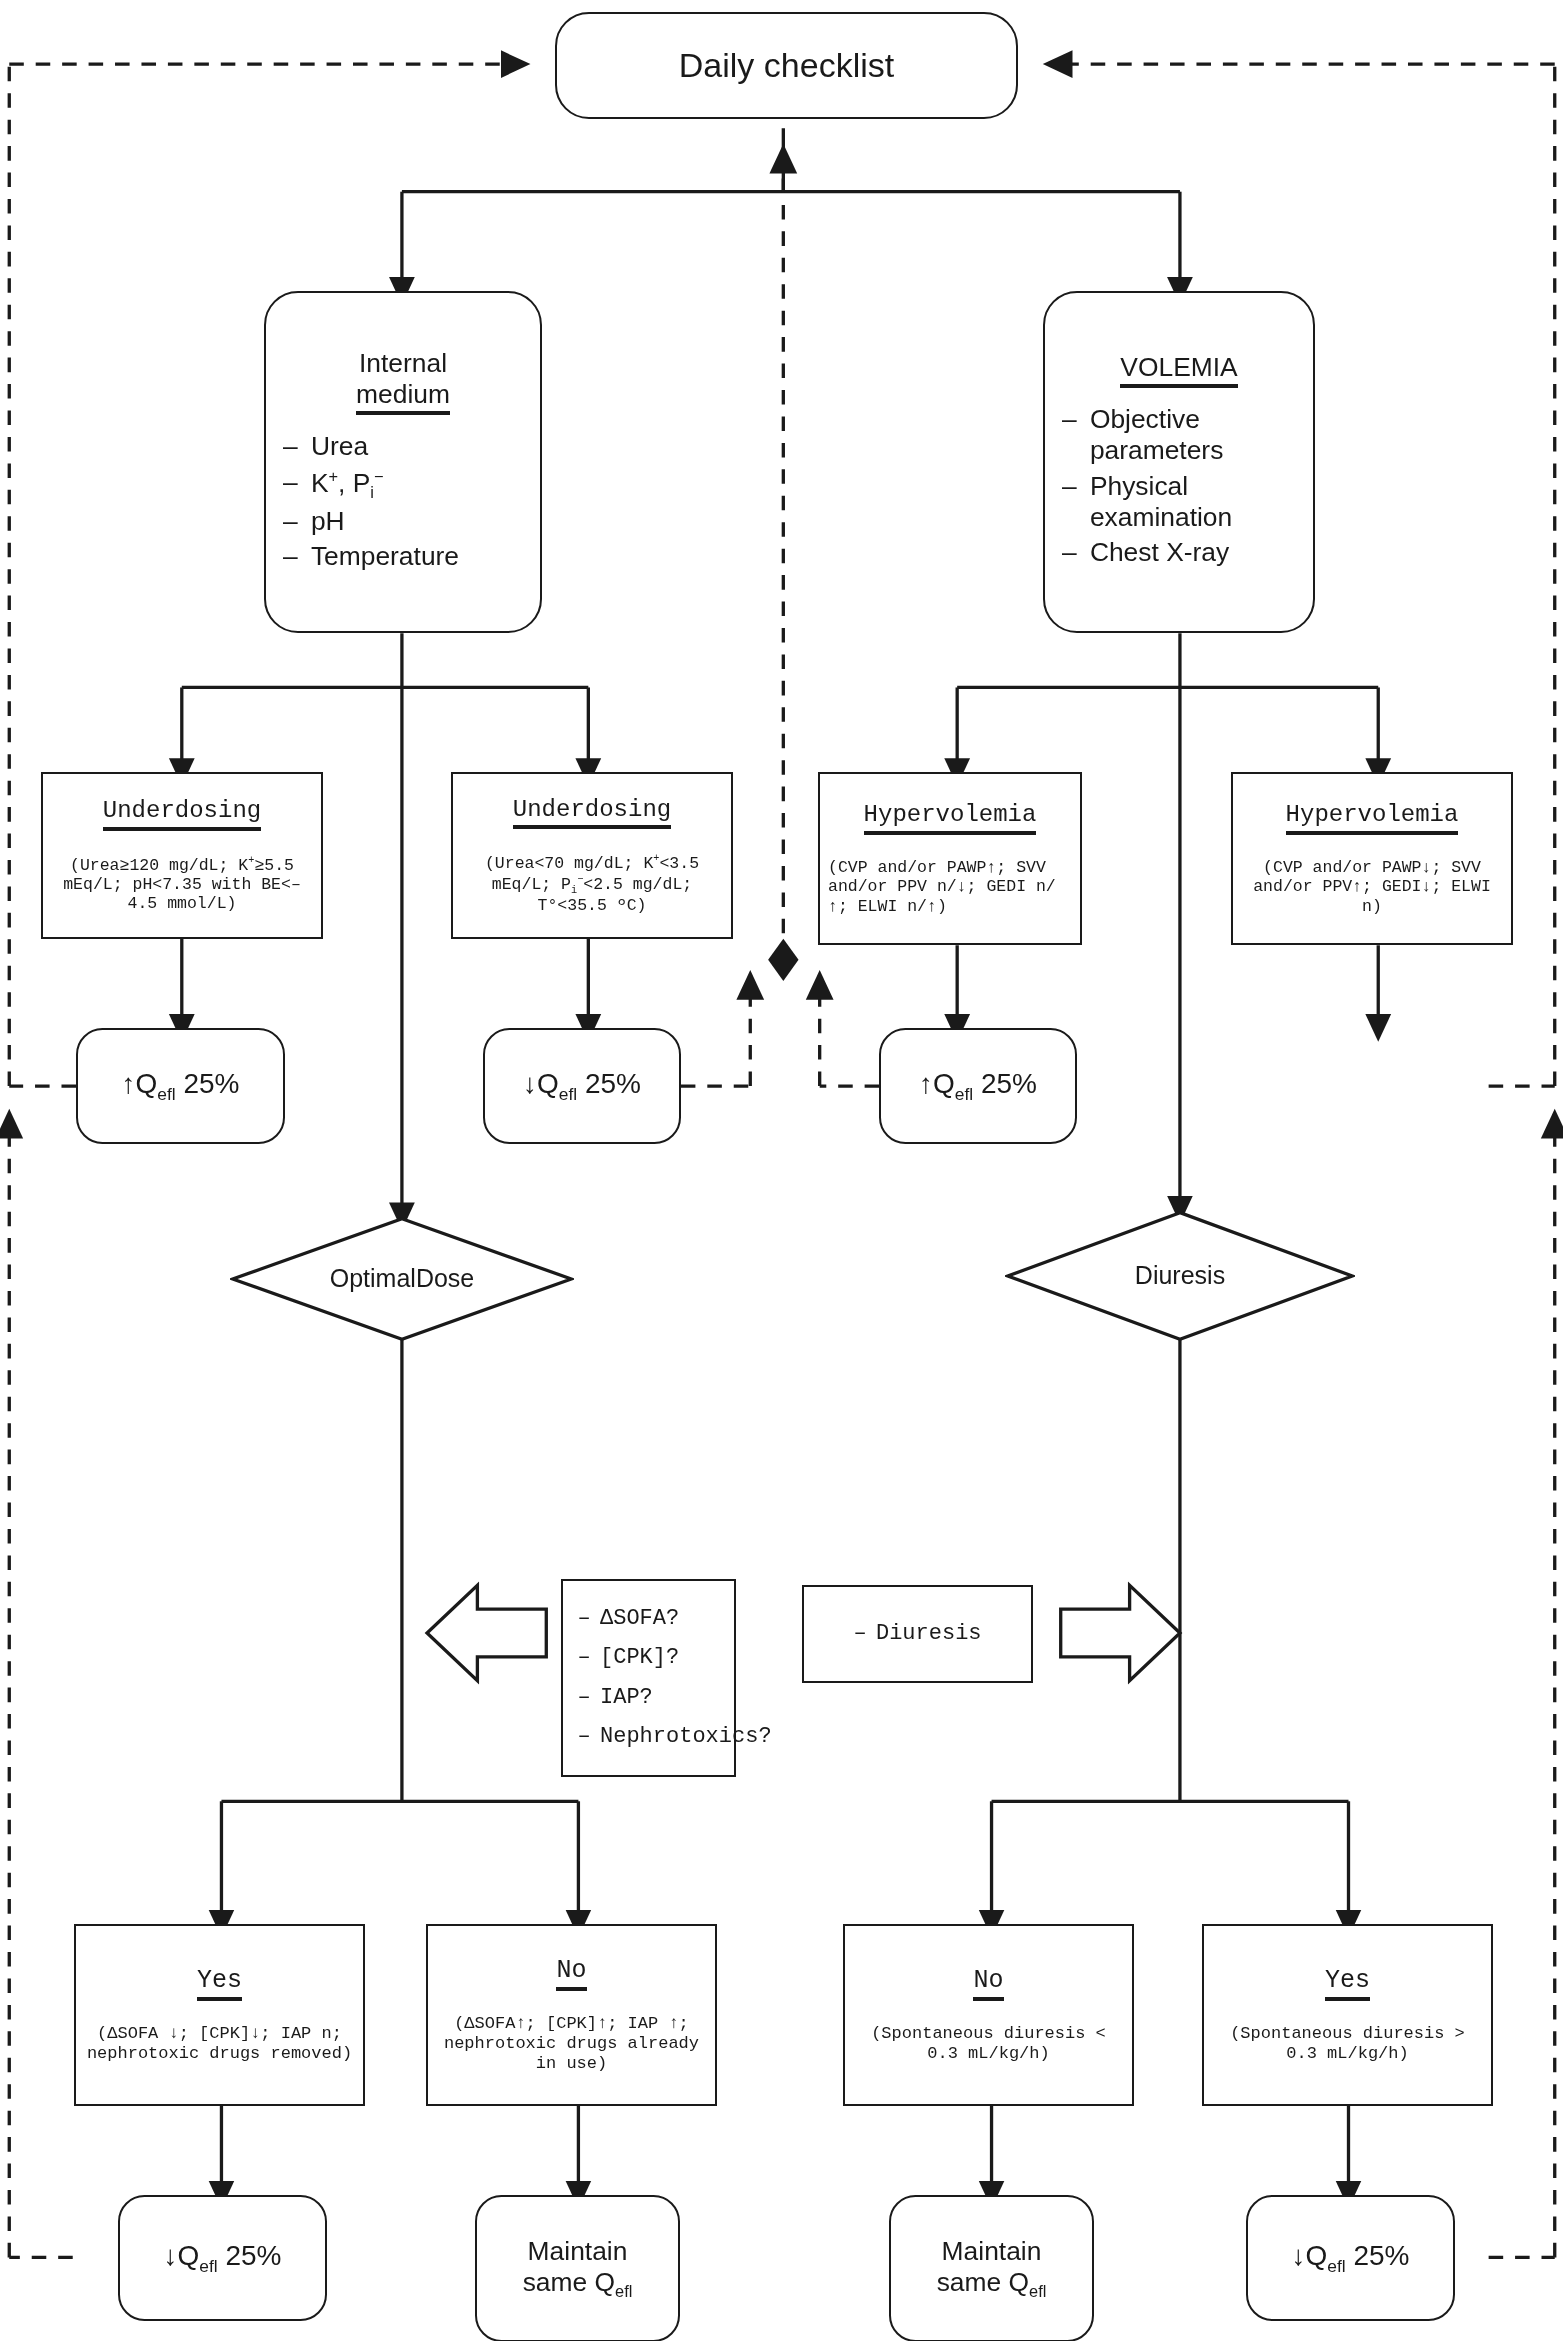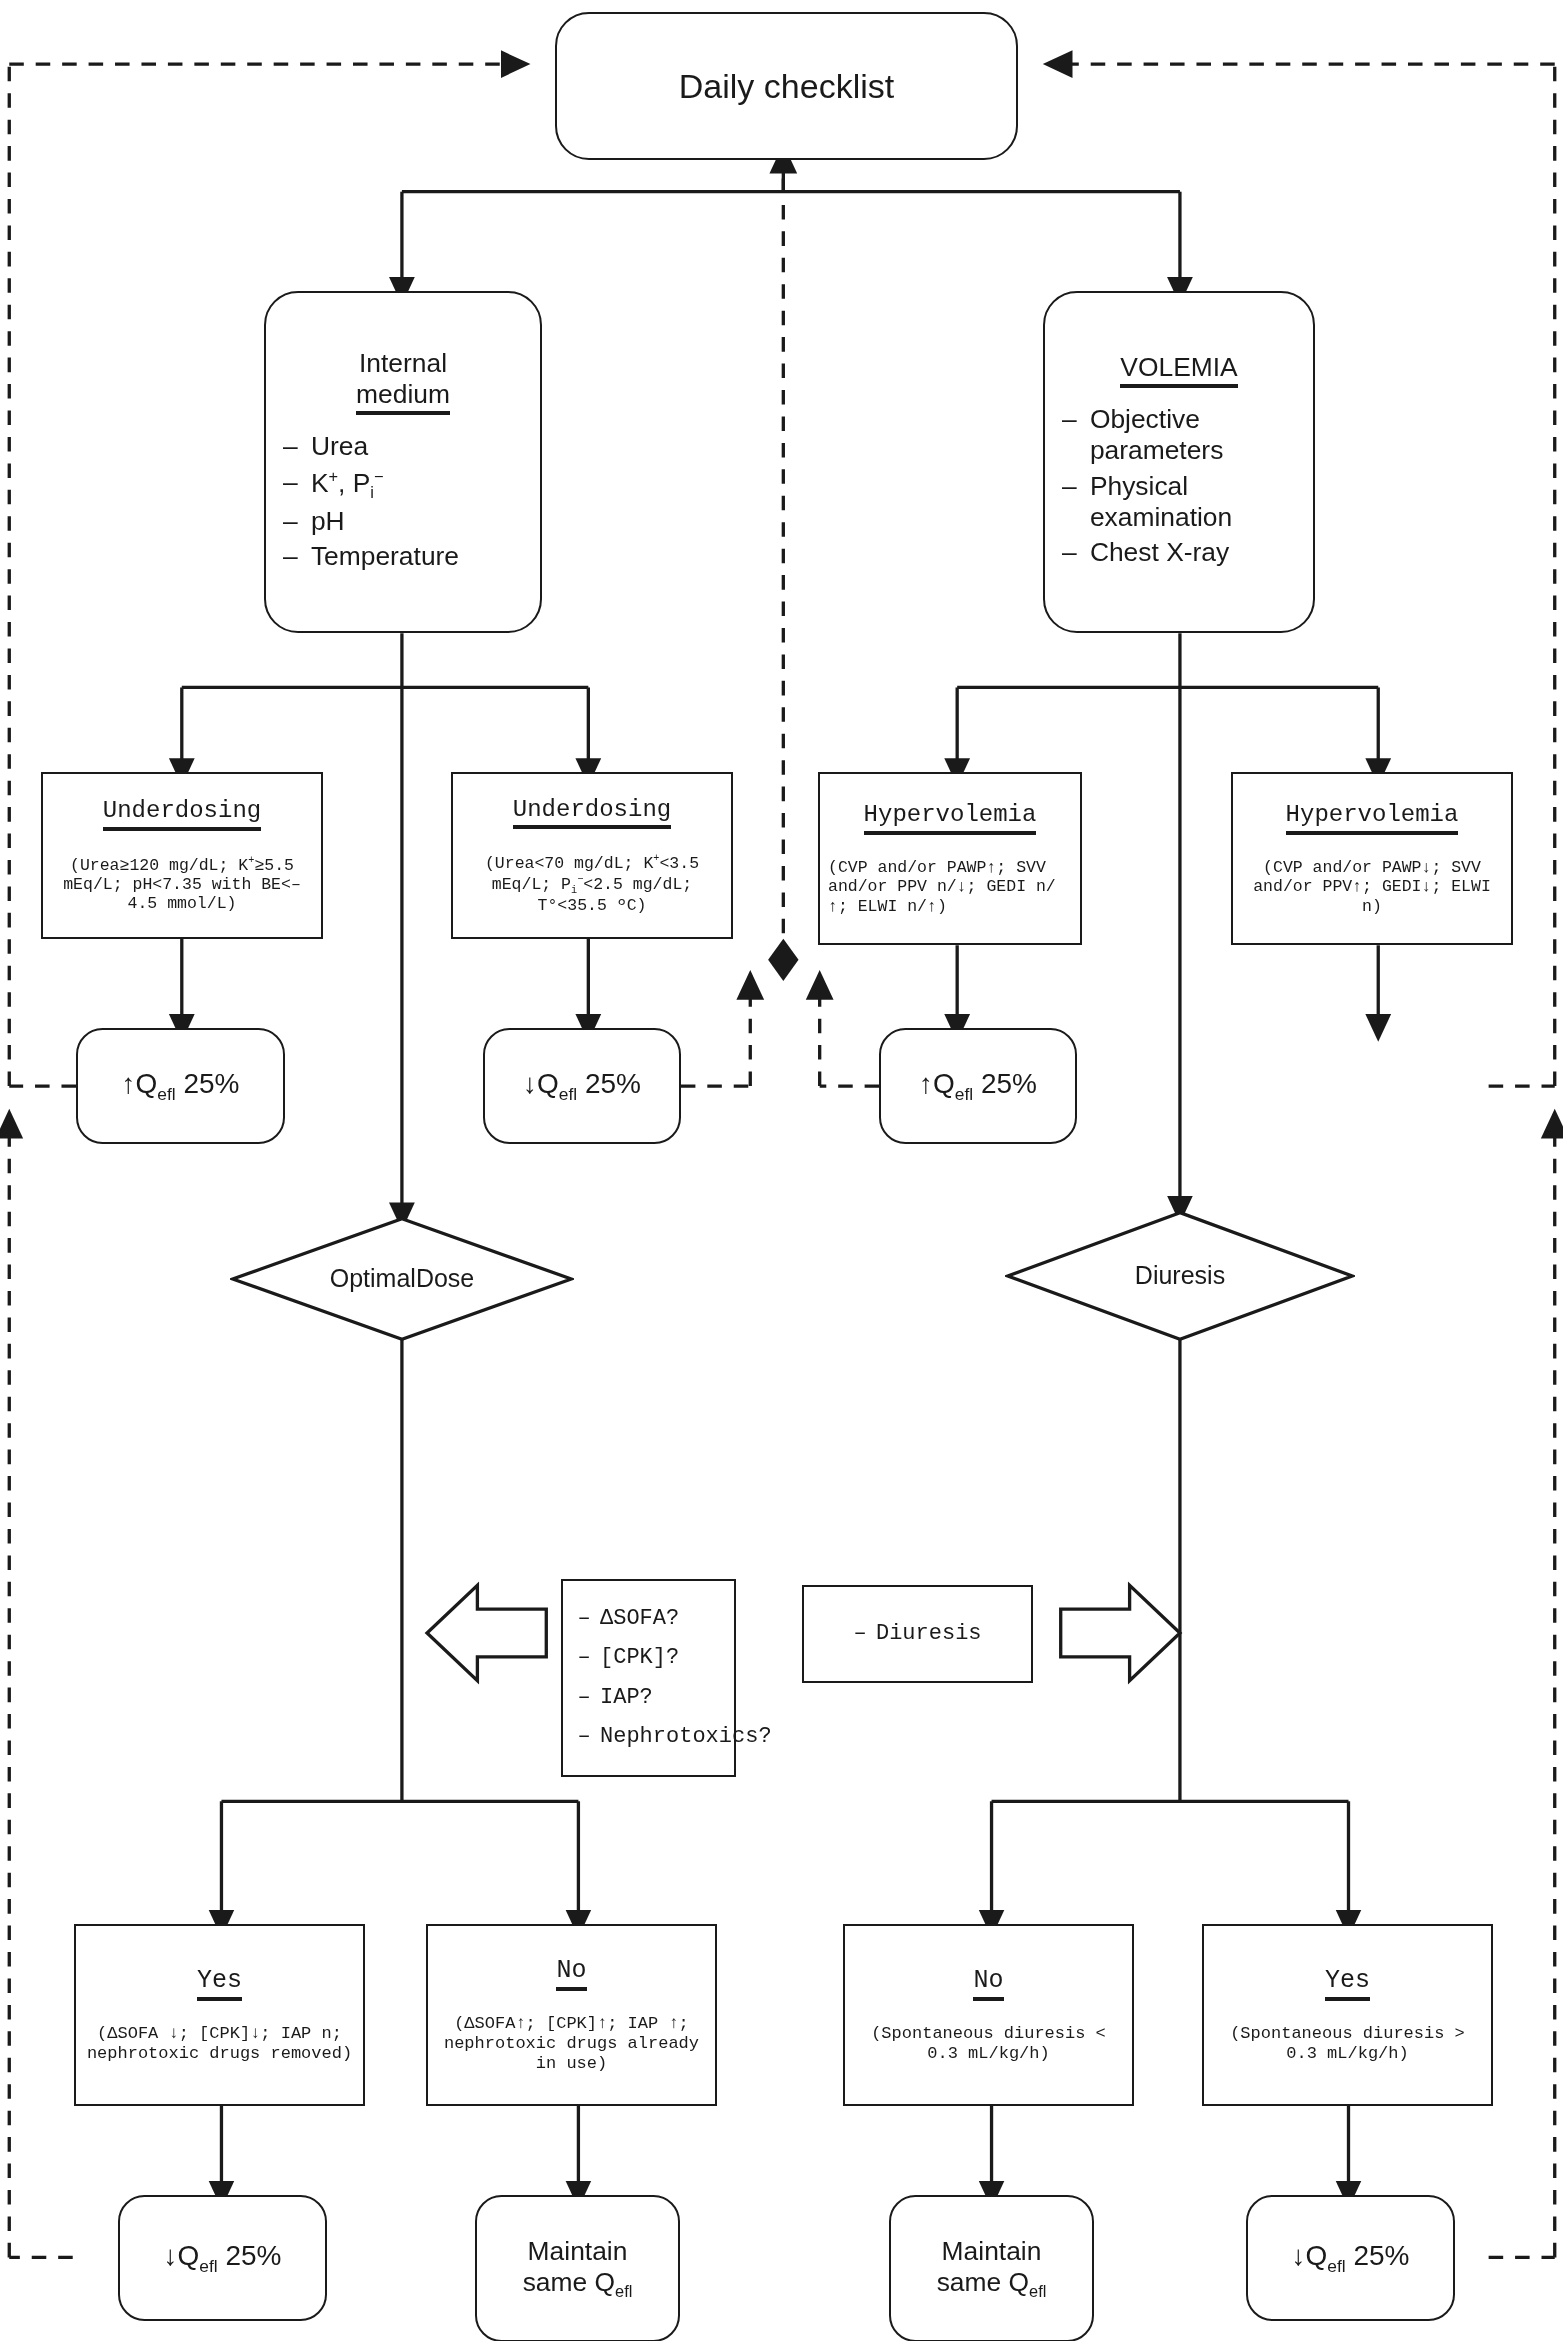--- a/index.html
+++ b/index.html
@@ -100,21 +100,21 @@
       <path d="M1185,1452 L1185,240" marker-end="url(#ahs)"></path>
       <path d="M1030,1643 L1135,1643"></path>
       <path d="M1135,1643 L1135,1490" marker-end="url(#ahs)"></path>
       <path d="M1330,1643 L1240,1643"></path>
       <path d="M1240,1643 L1240,1490" marker-end="url(#ahs)"></path>
     </g>
 
     <polygon points="1185,1420 1208,1452 1185,1484 1162,1452" fill="#1a1a1a"></polygon>
   </svg>
 
-  <div class="node round" style="left:555px;top:12px;width:463px;height:148px;font-size:34px;">
+  <div class="node round" style="left:555px;top:12px;width:463px;height:107px;font-size:34px;">
     <span>Daily checklist</span>
   </div>
 
   <div class="node round" style="left:264px;top:291px;width:278px;height:342px;font-size:26.4px;padding:14.5px 0;">
     <span>Internal</span>
     <span class="ttl">medium</span>
     <div class="bullets">
       <div class="bullet">
         <span class="dash">–</span>
         <span>Urea</span>

